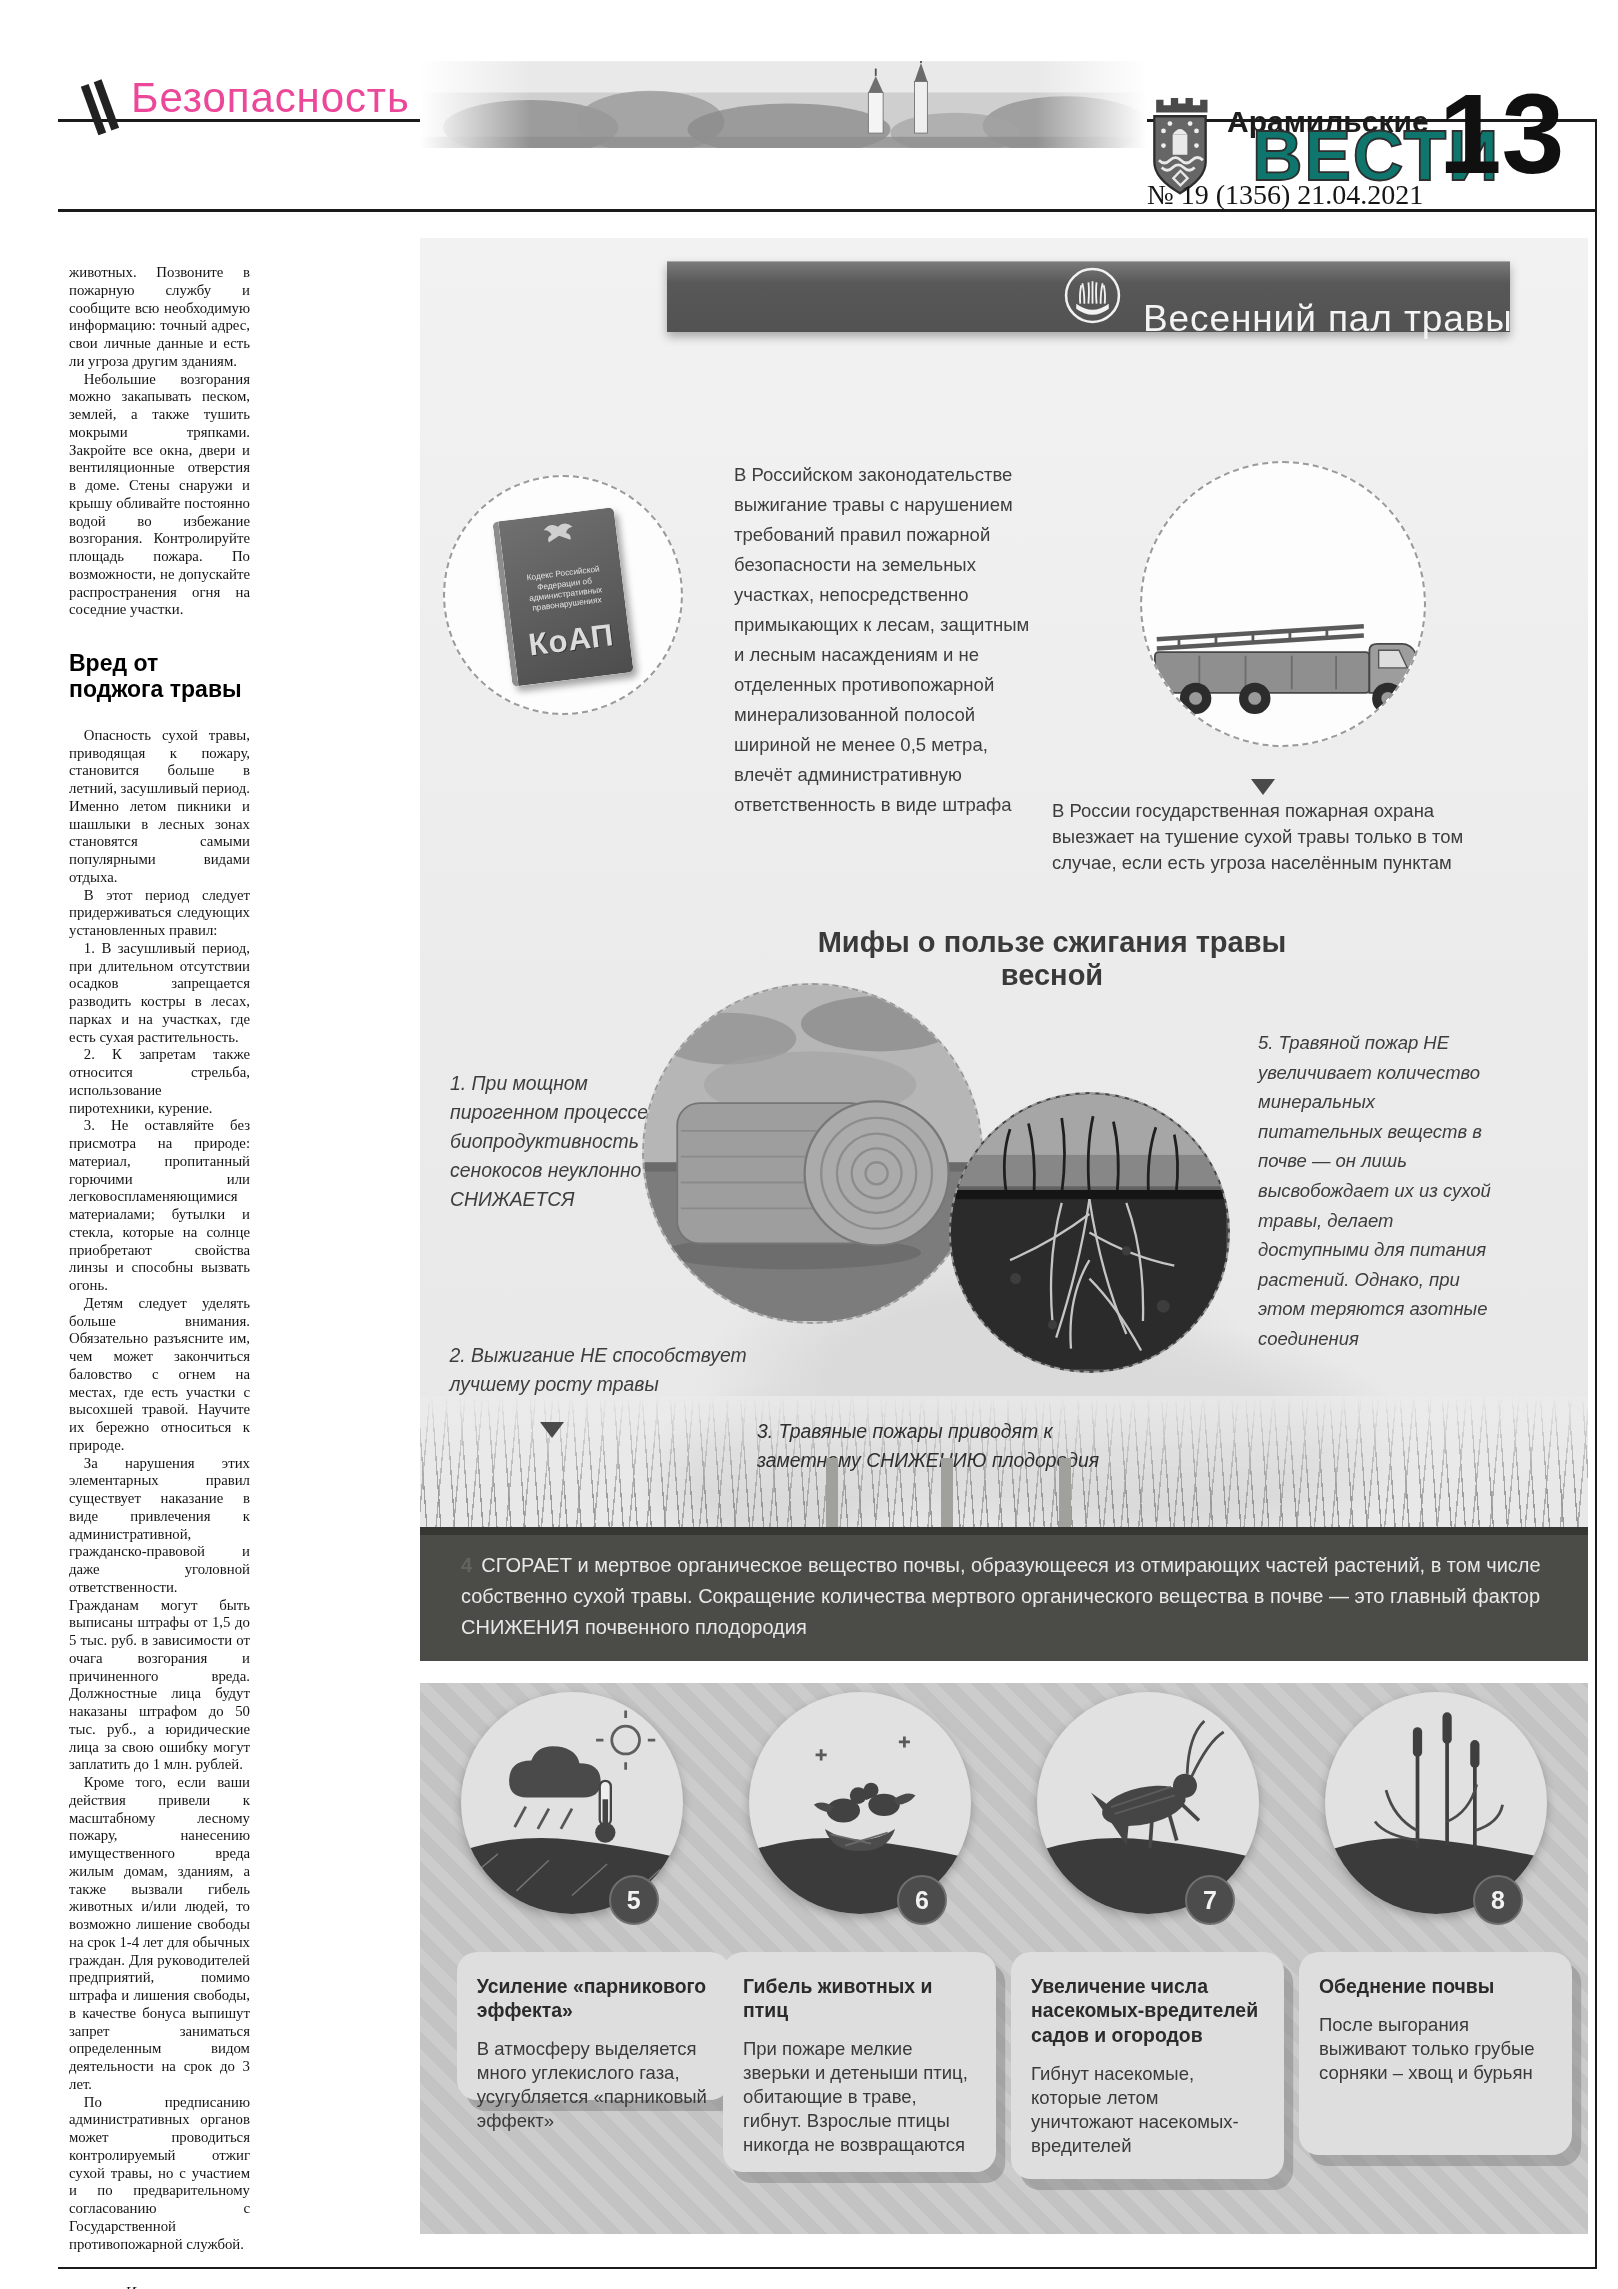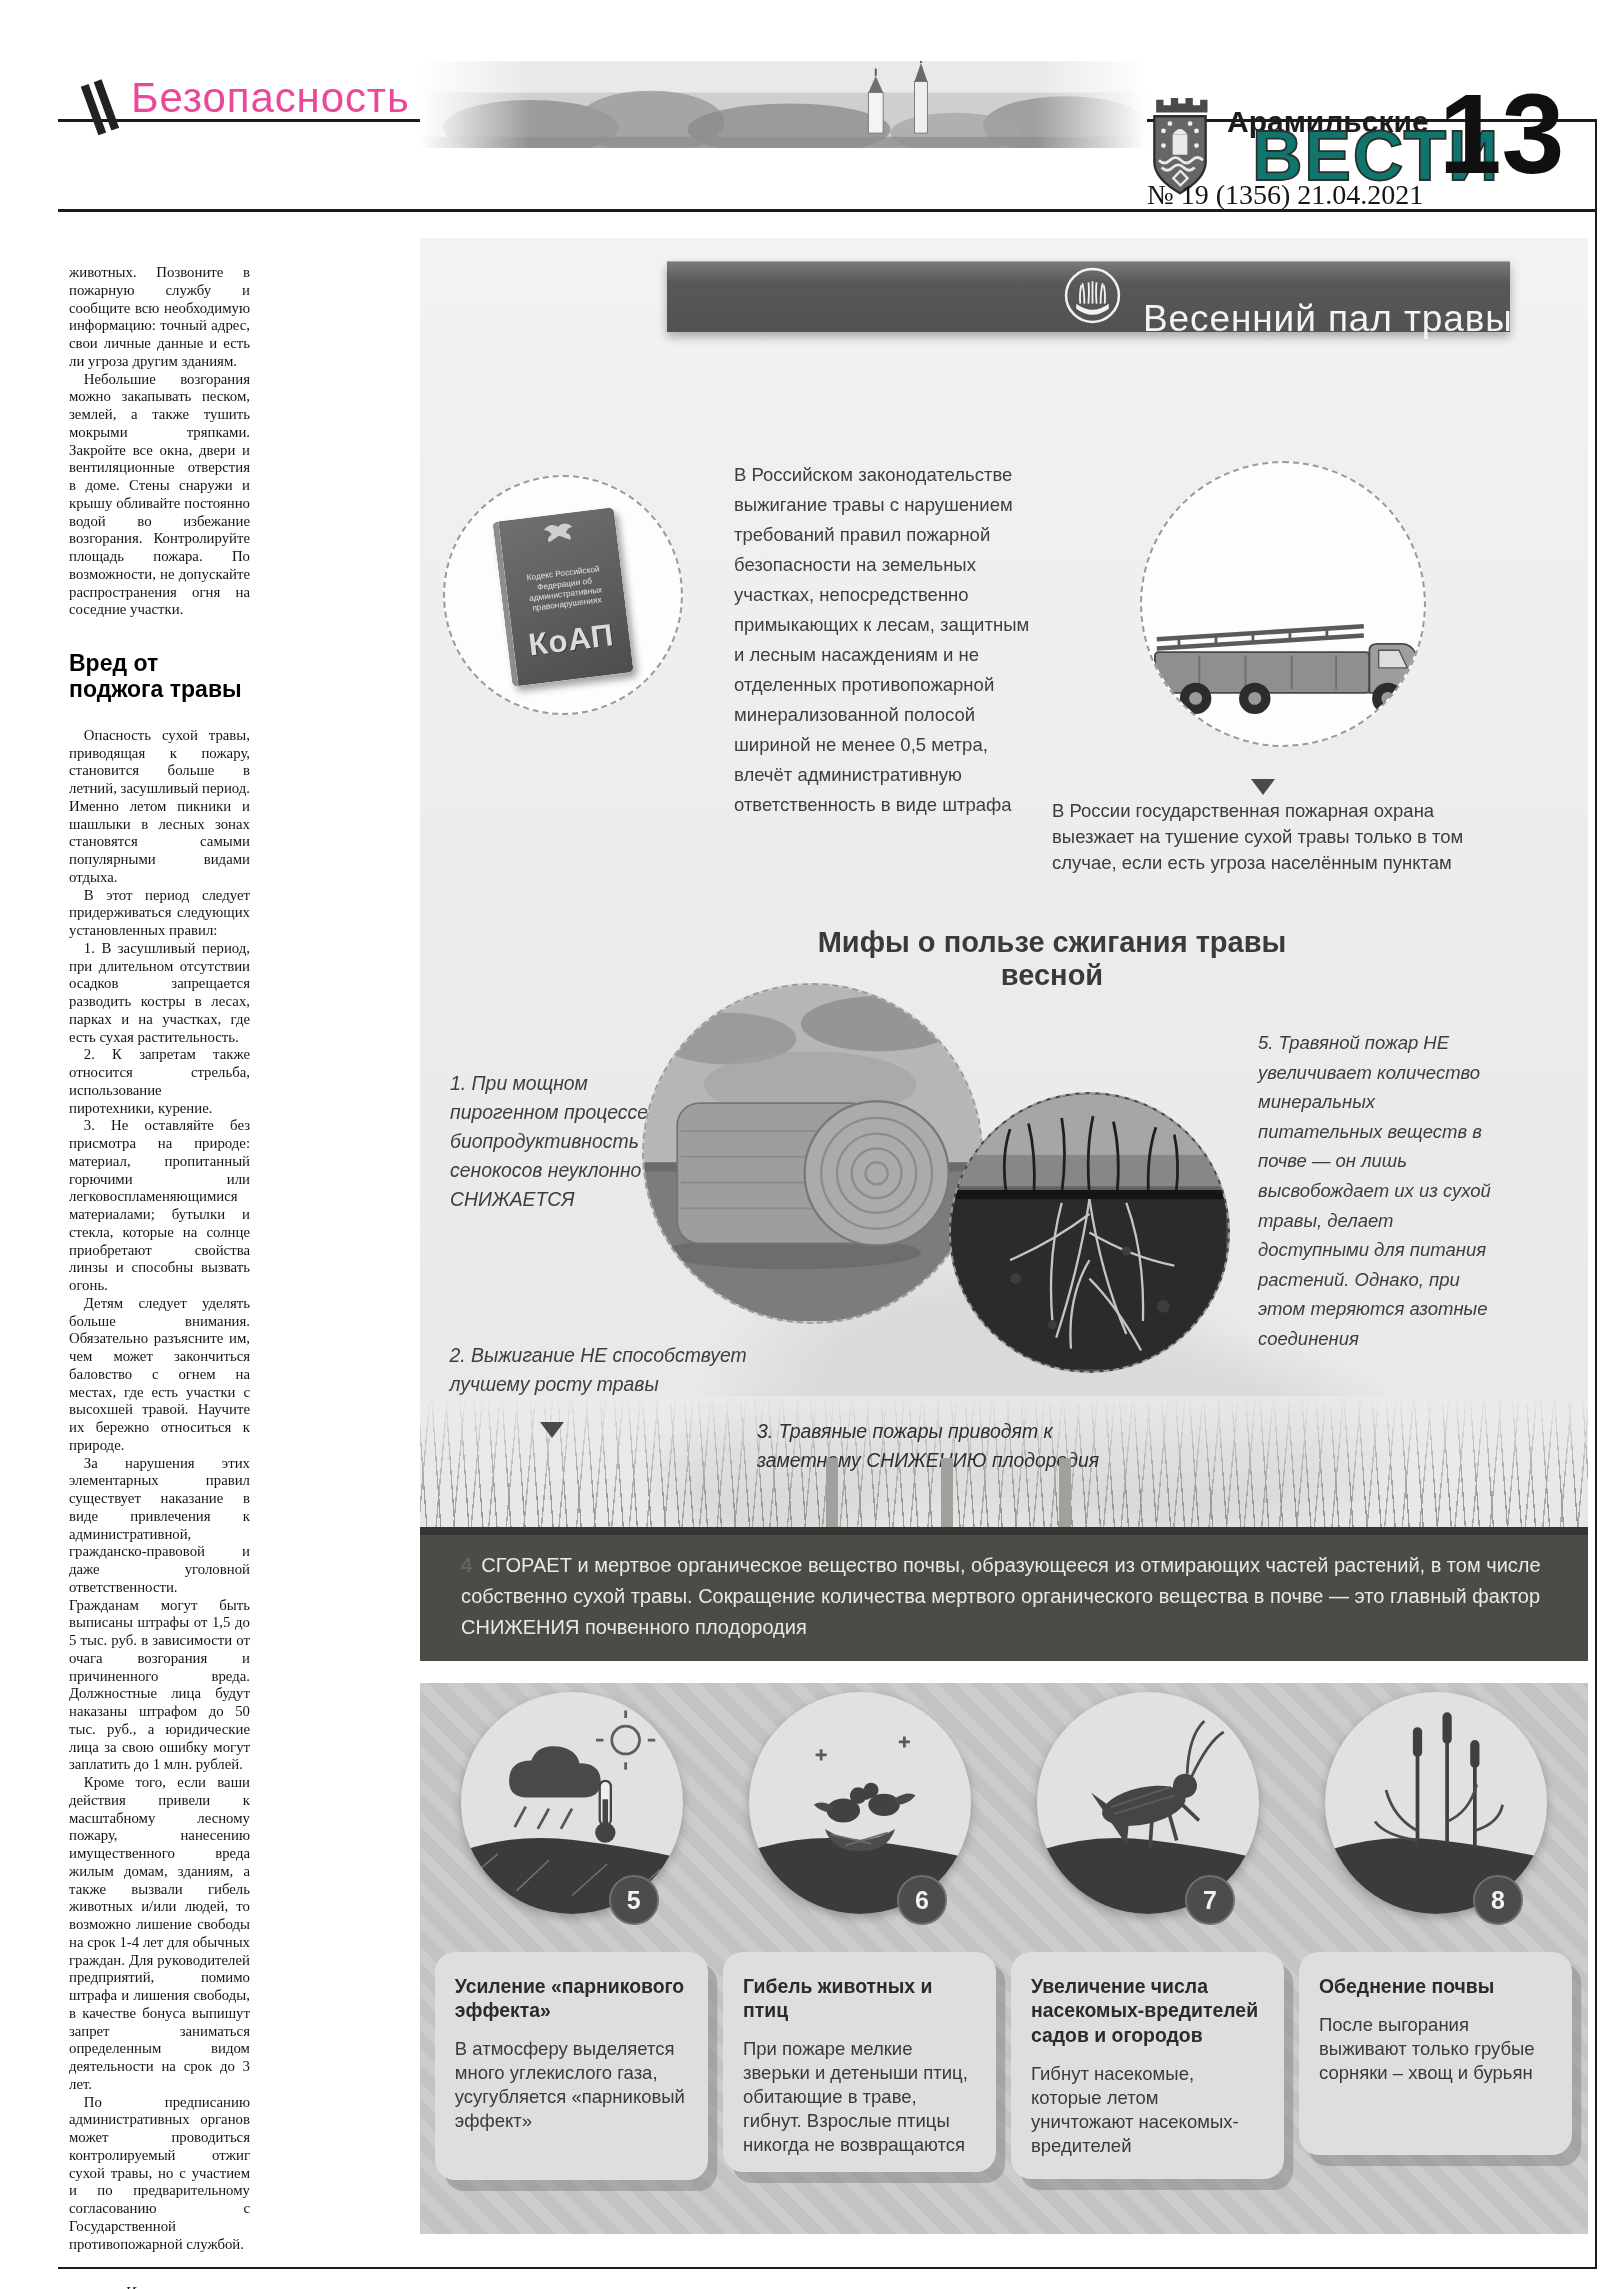--- a/index.html
+++ b/index.html
@@ -108,21 +108,21 @@
   .col-1 { left:14.8px; } .col-2 { left:303px; } .col-3 { left:591px; } .col-4 { left:879px; }
   .big-circle { position:absolute; left:26px; top:9.2px; width:222px; height:222px; border-radius:50%;
     background:#e1e1e1; overflow:hidden; box-shadow:0 3.7px 9.2px rgba(0,0,0,.25); }
   .num-badge { position:absolute; left:174px; top:192px; width:50px; height:50px; border-radius:50%;
     background:#4c4c4c; border:2.8px solid #6f6f6f; color:#f2f2f2; font-size:25px; font-weight:700;
     display:flex; align-items:center; justify-content:center; }
   .card { position:absolute; left:0; top:269px; width:273px; background:#dedede; border-radius:20px;
     padding:22px 20px; box-shadow:9.2px 11px 0 rgba(125,125,125,.45); }
   .card h3 { font-size:19.4px; line-height:1.25; color:#2b2b2b; }
   .card p { font-size:18.5px; line-height:1.3; color:#3a3a3a; margin-top:14.8px; }
-  .card-h1 { height:228px; } .card-h2 { height:220px; } .card-h3 { height:227px; } .card-h4 { height:203px; }
+  .card-h1 { height:148px;margin-left:22px; } .card-h2 { height:220px; } .card-h3 { height:227px; } .card-h4 { height:203px; }
 </style>
 </head>
 <body>
 
 <div class="page">
 
   <div class="rule rule-top"></div>
   <div class="rule rule-mid"></div>
   <div class="rule rule-right"></div>
   <div class="rule rule-bottom"></div>

